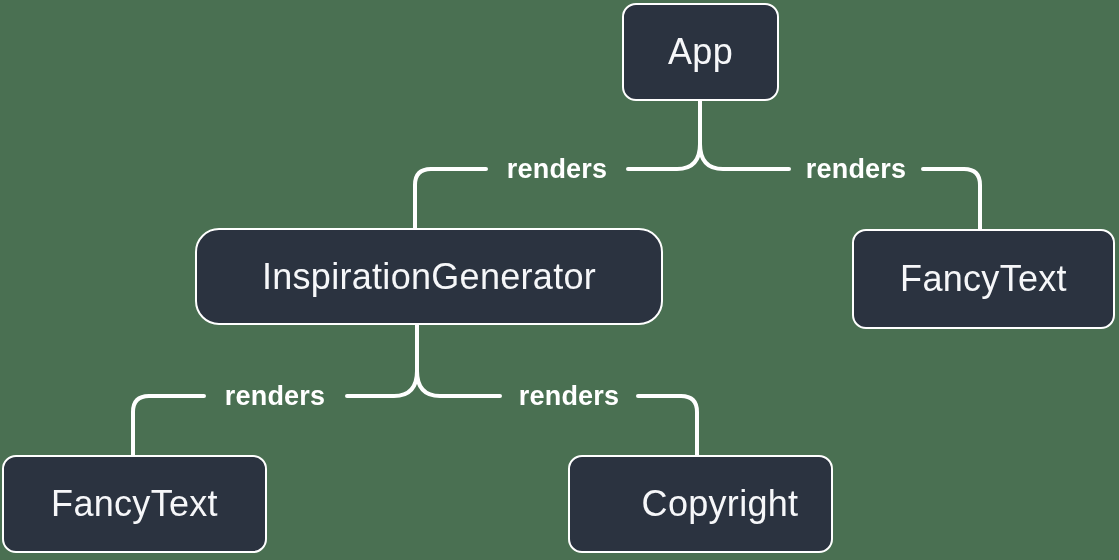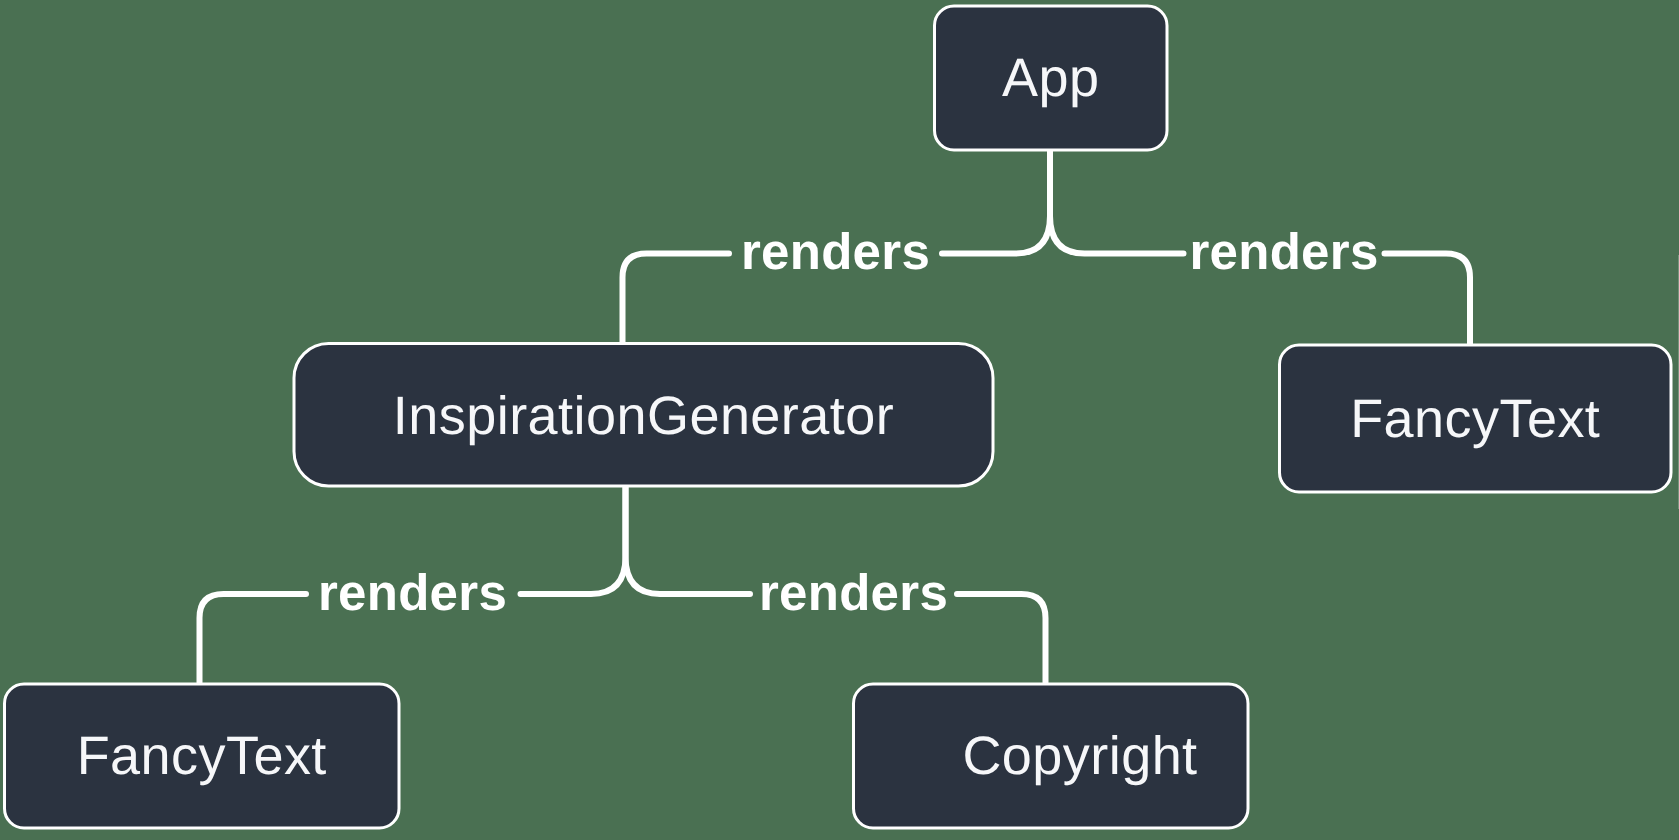--- a/index.html
+++ b/index.html
@@ -37,21 +37,21 @@
   }
   .node-app            { left: 622px; top: 3px;   width: 157px; height: 98px; }
   .node-inspiration    { left: 195px; top: 228px; width: 468px; height: 97px; border-radius: 24px; }
   .node-fancy-top      { left: 852px; top: 229px; width: 263px; height: 100px; }
   .node-fancy-bottom   { left: 2px;   top: 455px; width: 265px; height: 98px; }
   .node-copyright      { left: 568px; top: 455px; width: 265px; height: 98px; padding-left: 39px; }
   .edge-label {
     position: absolute;
     transform: translate(-50%, -50%);
     color: #ffffff;
-    font-size: 34px;
+    font-size: 27px;
     font-weight: 700;
     letter-spacing: 0.2px;
     white-space: nowrap;
   }
   .edge-label-1 { left: 557px; top: 169px; }
   .edge-label-2 { left: 856px; top: 169px; }
   .edge-label-3 { left: 275px; top: 396px; }
   .edge-label-4 { left: 569px; top: 396px; }
 </style>
 </head>

